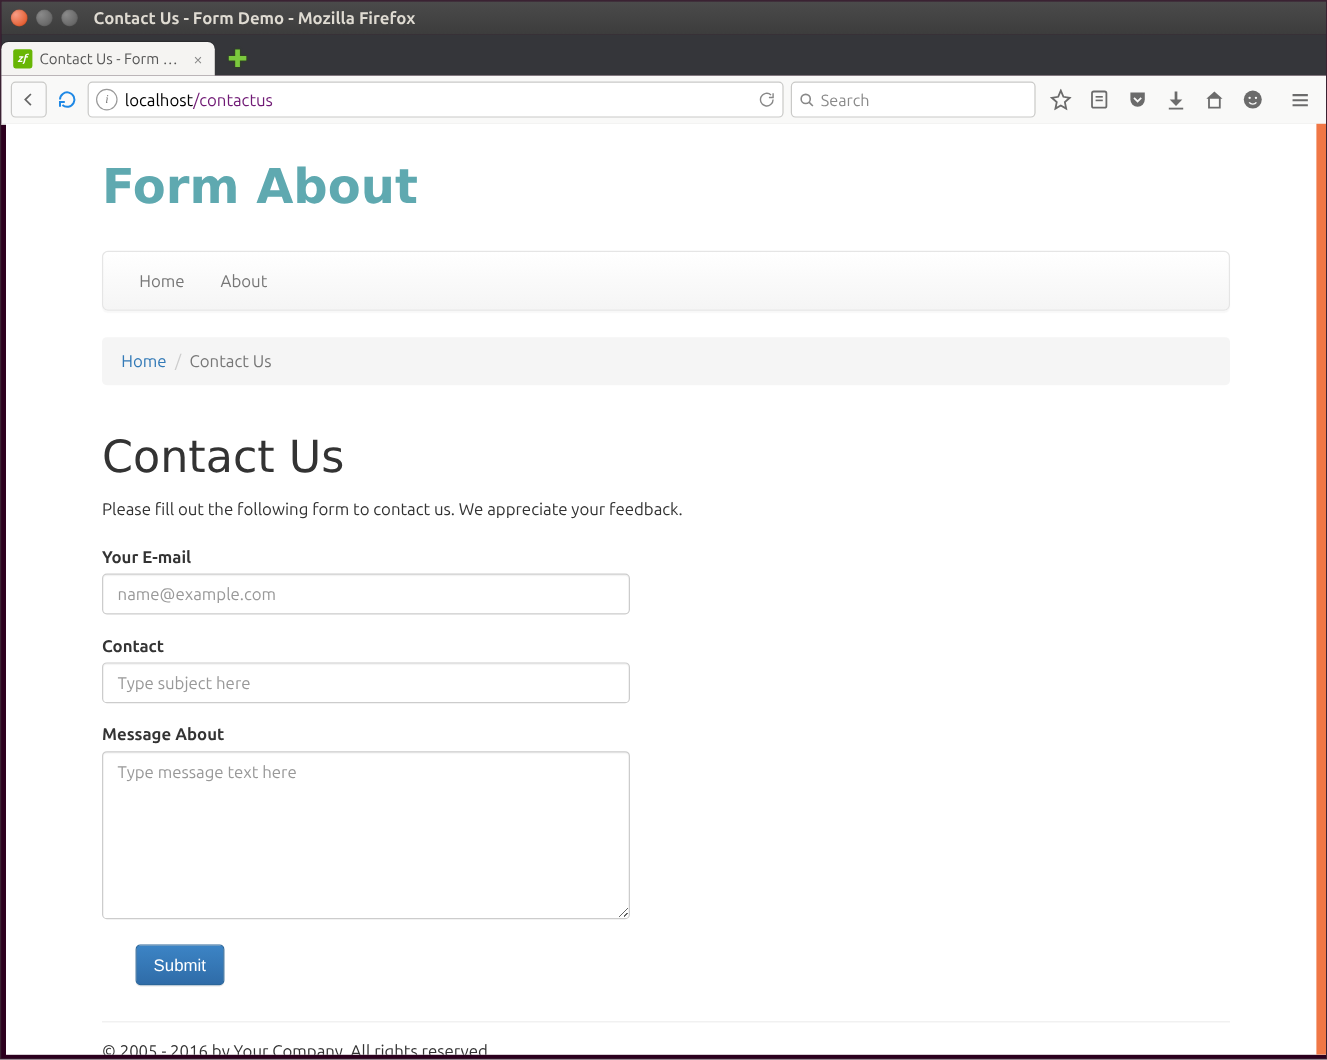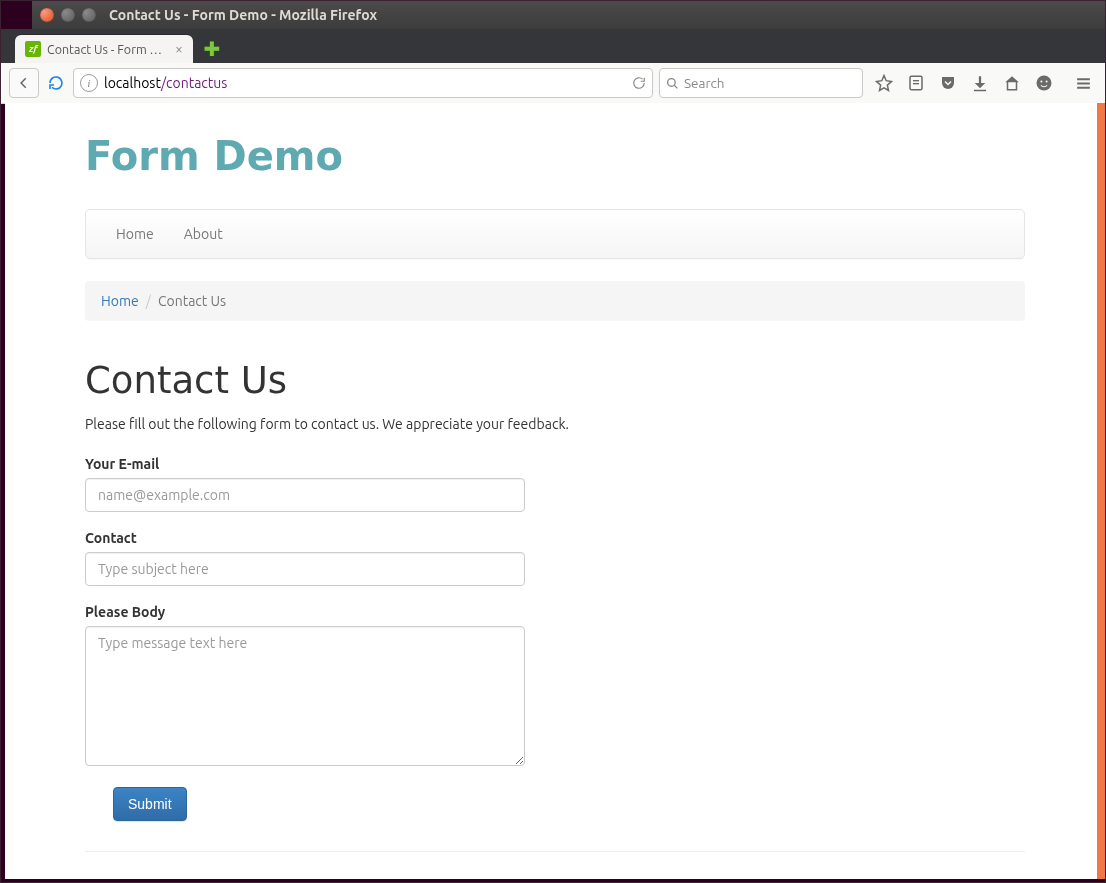--- a/index.html
+++ b/index.html
@@ -1,25 +1,25 @@
 <!DOCTYPE html>
 <html><head>
 <meta charset="utf-8">
 <style>
   html,body{margin:0;padding:0;font-family:"Ubuntu","DejaVu Sans",sans-serif;font-size:14px;color:#333;}
   
   .window{width:1106px;height:883px;background:#2c001e;position:relative;overflow:hidden;border:1px solid #3a2232;box-sizing:border-box;}
-  .titlebar{height:28px;background:linear-gradient(#4b4b4b,#3c3c3c);display:flex;align-items:center;color:#dfdbd2;font-weight:bold;font-size:14px;padding-left:8px;margin-left:31px;}
+  .titlebar{height:28px;background:linear-gradient(#4b4b4b,#3c3c3c);display:flex;align-items:center;color:#dfdbd2;font-weight:bold;font-size:14px;padding-left:8px;}
   .win-btn{width:14px;height:14px;border-radius:50%;margin-right:7px;display:inline-block;box-shadow:inset 0 0 1px rgba(0,0,0,.5);}
   .win-close{background:radial-gradient(circle at 30% 30%,#f79c85,#df4a16);}
   .win-min{background:radial-gradient(circle at 30% 30%,#8a8a8a,#5a5a5a);}
   .win-max{background:radial-gradient(circle at 30% 30%,#8a8a8a,#5a5a5a);}
   .titlebar-title{margin-left:6px;}
   
-  .tabstrip{height:34px;background:#35363a;display:flex;align-items:flex-end;padding-left:14px;}
+  .tabstrip{height:34px;background:#35363a;display:flex;align-items:flex-end;}
   .tab{height:28px;background:#f5f4f2;border-top-left-radius:6px;border-top-right-radius:6px;display:flex;align-items:center;padding:0 10px;font-size:12.5px;color:#555;max-width:190px;box-shadow:0 -1px 0 rgba(0,0,0,.2);}
   .tab .fav{width:16px;height:16px;background:#68b604;border-radius:2px;margin-right:6px;display:flex;align-items:center;justify-content:center;color:#fff;font-size:9px;font-weight:bold;font-style:italic;}
   .tab .tab-label{white-space:nowrap;overflow:hidden;text-overflow:ellipsis;max-width:120px;}
   .tab .tab-x{margin-left:8px;color:#888;font-size:14px;line-height:1;}
   .newtab{width:22px;height:22px;margin-left:8px;margin-bottom:3px;display:flex;align-items:center;justify-content:center;color:#7cc93e;font-size:20px;font-weight:bold;text-shadow:0 0 2px #2d5b00;}
   
   .navbar{height:40px;background:#f9f9f8;border-bottom:1px solid #d6d6d4;display:flex;align-items:center;padding:0 8px;gap:6px;}
   .nav-icon-btn{width:28px;height:28px;border:1px solid #c9c9c7;border-radius:4px;display:flex;align-items:center;justify-content:center;color:#6b6b6b;background:#fafafa;}
   .nav-icon-plain{width:22px;height:22px;display:flex;align-items:center;justify-content:center;color:#6b6b6b;}
   .urlbar{flex:1;height:28px;border:1px solid #c9c9c7;border-radius:4px;background:#fff;display:flex;align-items:center;padding:0 6px;color:#555;font-size:14px;}
@@ -159,21 +159,21 @@
       <svg width="17" height="17" viewBox="0 0 24 24" stroke="#6b6b6b" stroke-width="2.5">
           <path d="M3 6h18M3 12h18M3 18h18"></path>
         </svg>
     </div>
   </div>
 
   <div class="viewport">
     <div class="orange-scroll"></div>
     <div class="page">
       <div class="container">
-        <h1 class="brand">Form Demo</h1>
+        <h1 class="brand">Form About</h1>
 
         <nav class="menu">
           <ul>
             <li>Home</li>
             <li>About</li>
           </ul>
         </nav>
 
         <div class="breadcrumb">
           <a href="#">Home</a><span class="sep">/</span><span>Contact Us</span>
@@ -185,24 +185,25 @@
         <form>
           <div class="form-group">
             <label>Your E-mail</label>
             <input class="form-control" type="text" placeholder="name@example.com" style="">
           </div>
           <div class="form-group">
             <label>Contact</label>
             <input class="form-control" type="text" placeholder="Type subject here" style="">
           </div>
           <div class="form-group">
-            <label>Please Body</label>
+            <label>Message About</label>
             <textarea class="form-control" placeholder="Type message text here" style=""></textarea>
           </div>
           <button type="button" class="btn-primary">Submit</button>
         </form>
 
         <hr class="footer-sep">
+        <p class="footer">© 2005 - 2016 by Your Company. All rights reserved.</p>
       </div>
     </div>
   </div>
 
 </div>
 
 </body></html>

